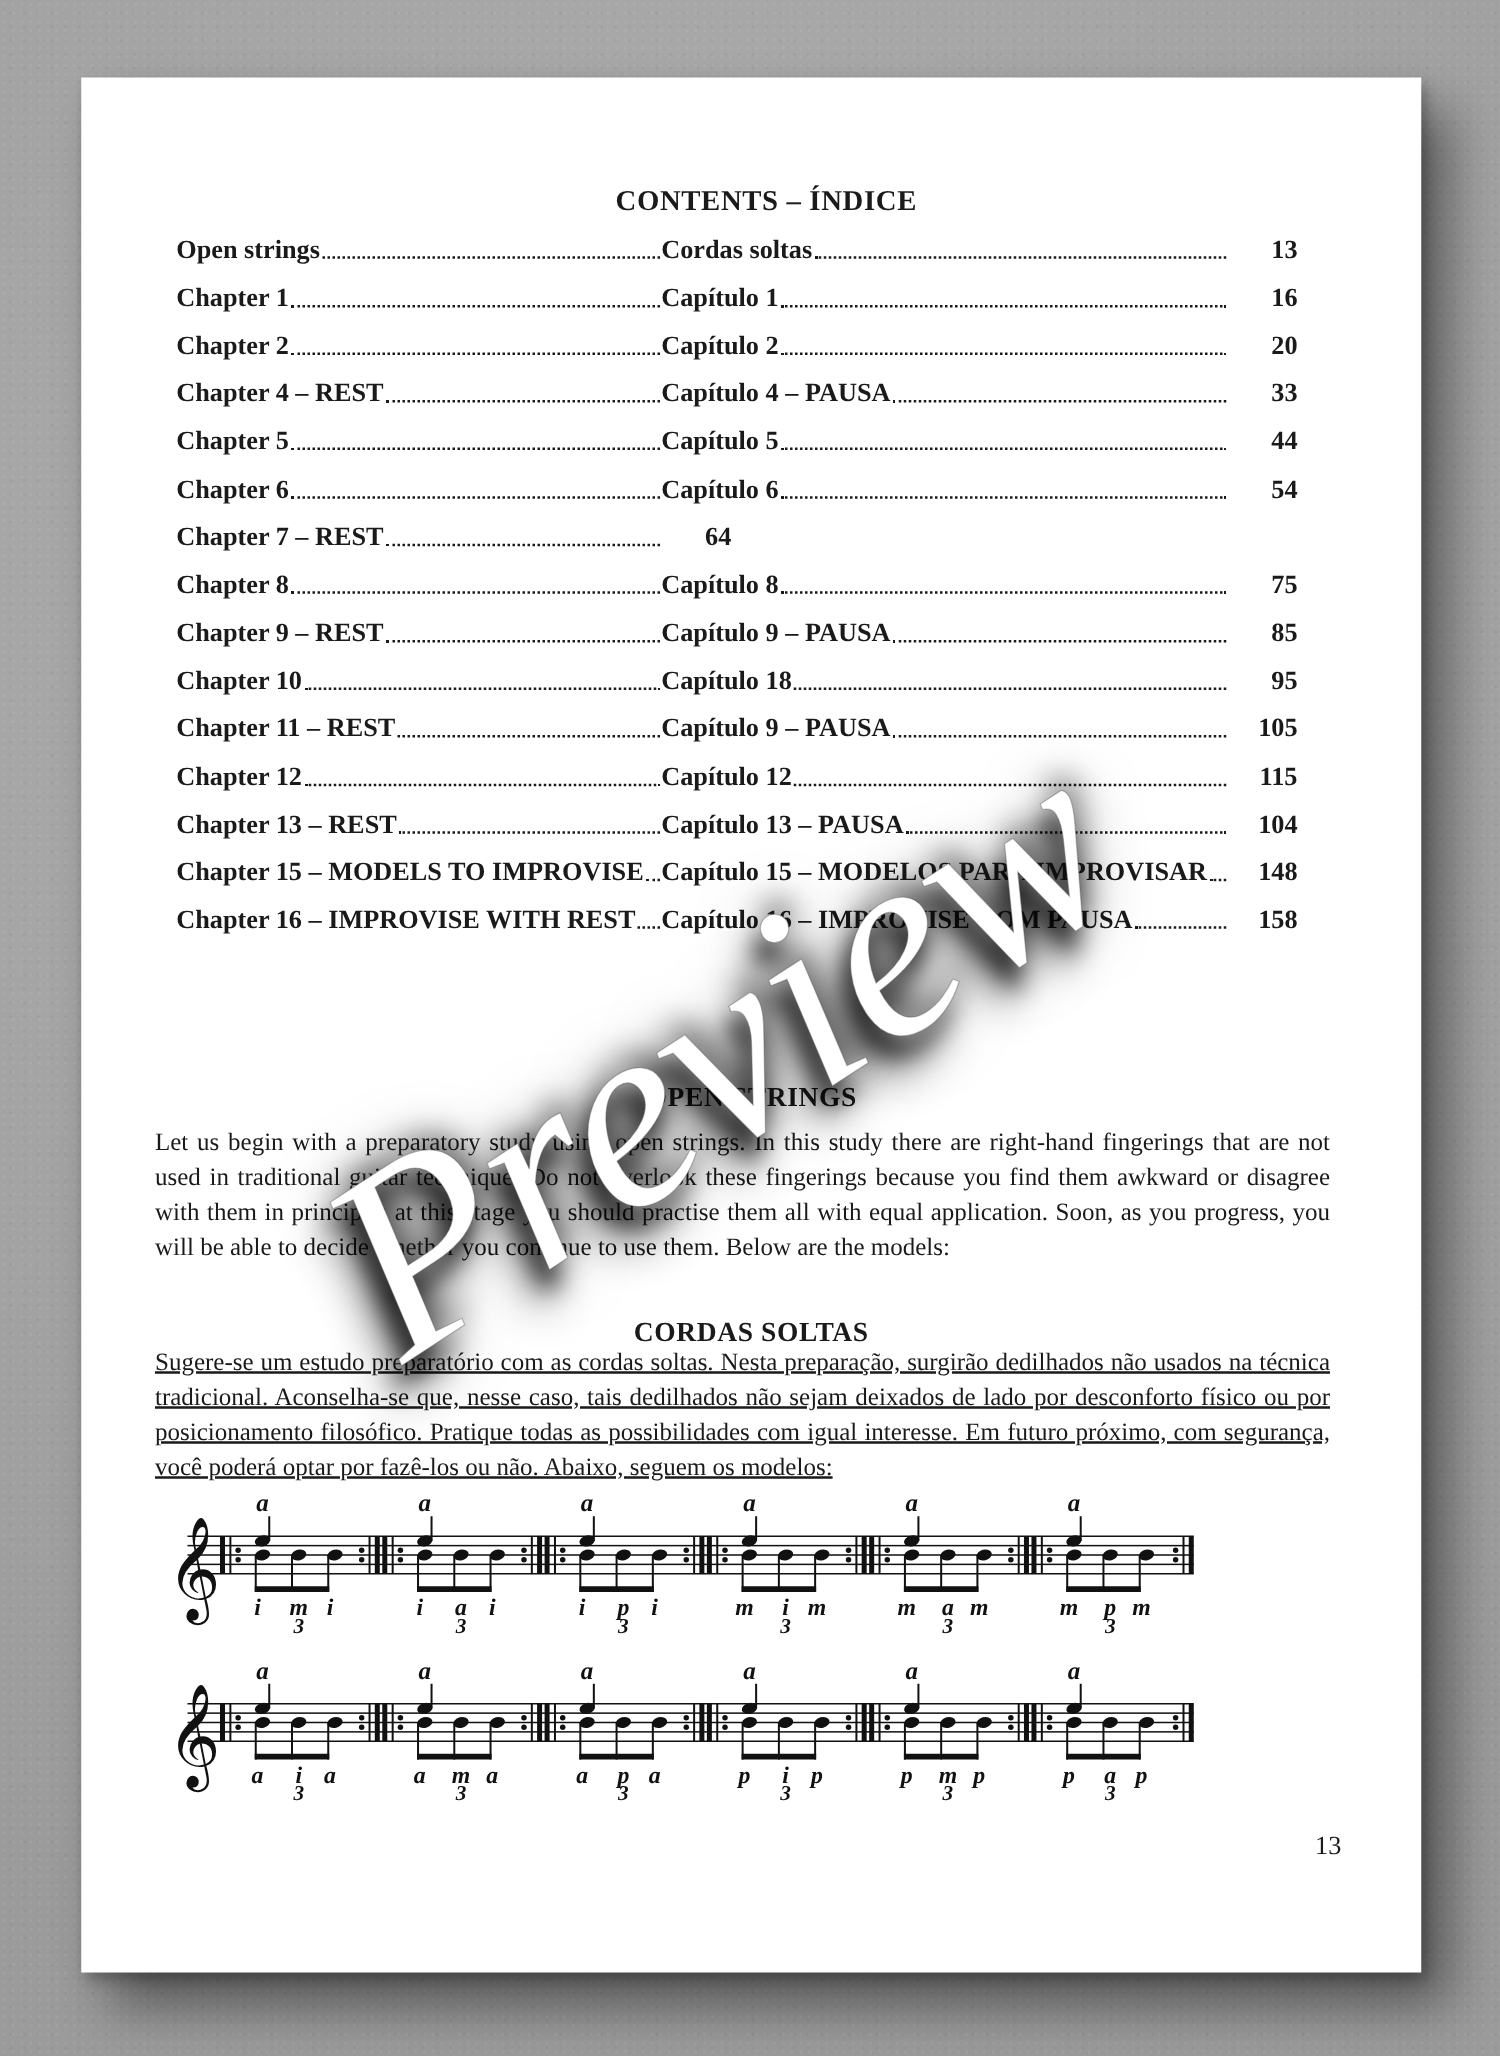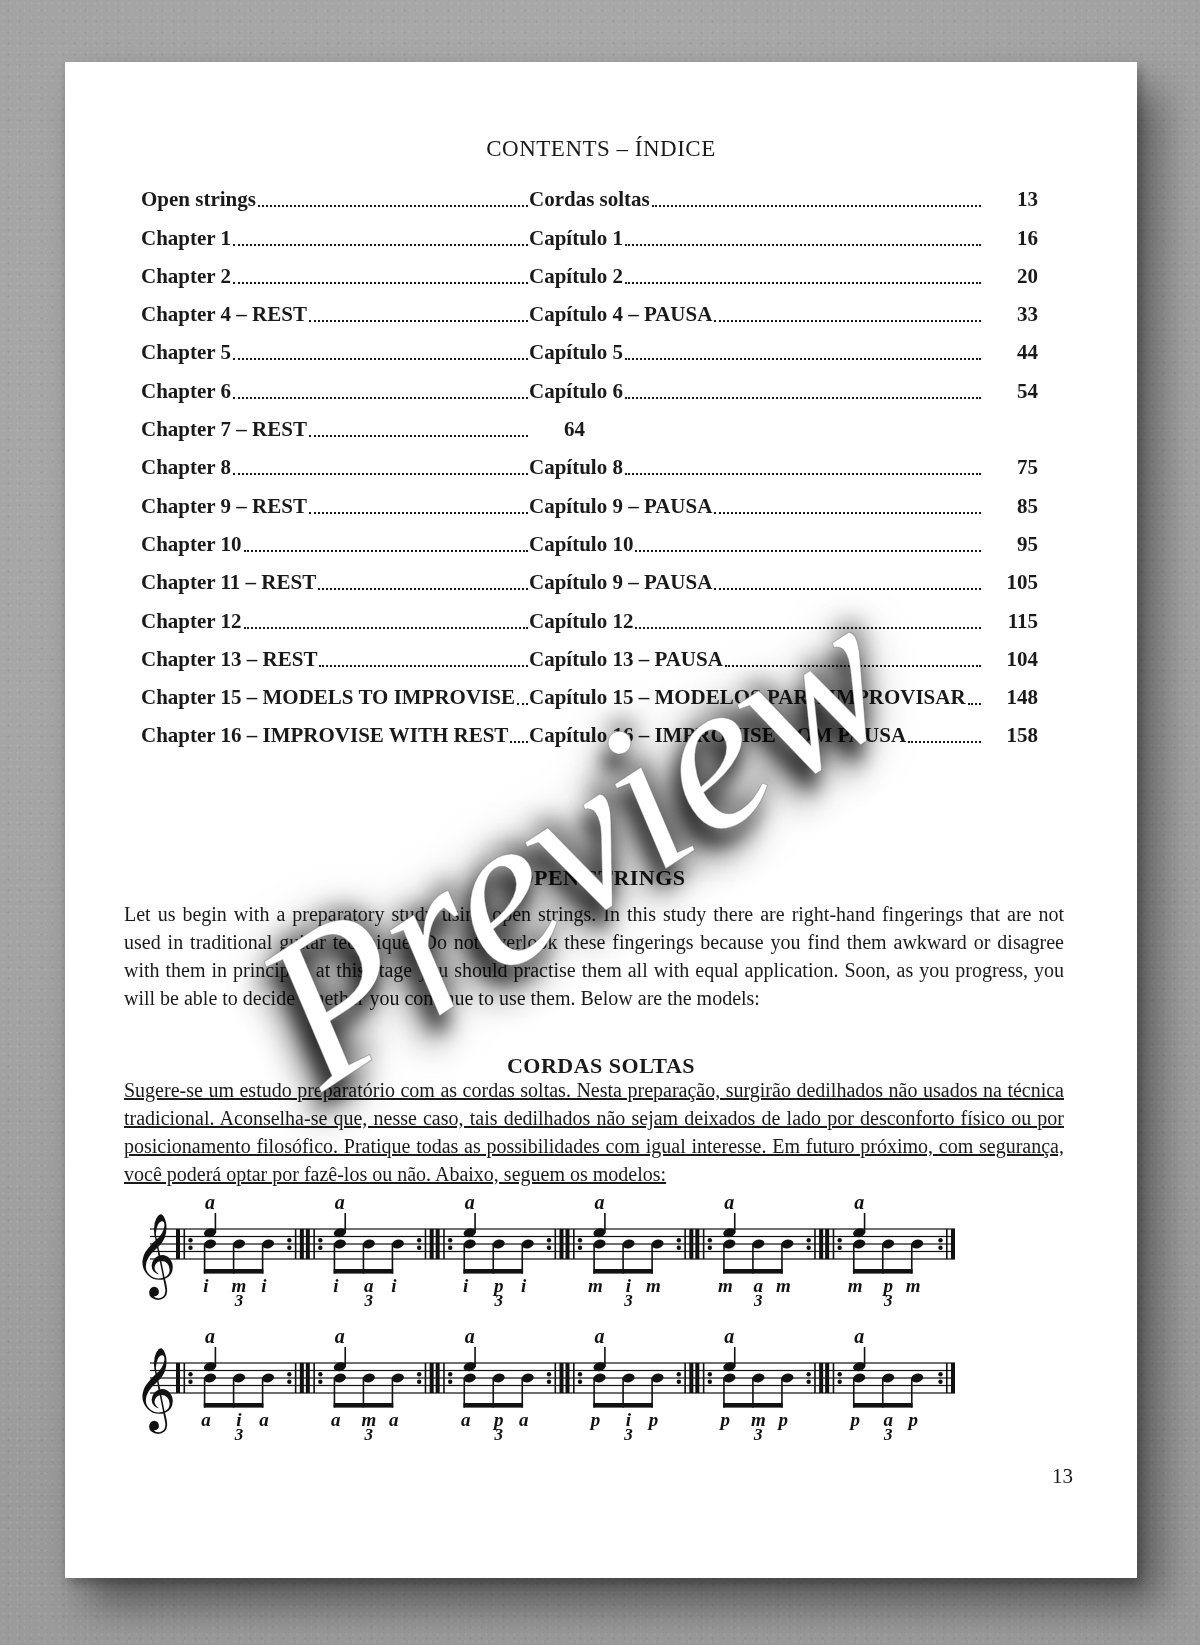--- a/index.html
+++ b/index.html
@@ -15,21 +15,21 @@
     font-family:"Liberation Serif", serif;
     color:#1a1a1a;
   }
   .page{
     position:absolute;left:65px;top:62px;width:1072px;height:1516px;
     background:#ffffff;
     box-shadow:22px 26px 40px rgba(0,0,0,0.45), 4px 6px 10px rgba(0,0,0,0.25);
   }
   .toc-title{
     position:absolute;top:74px;left:0;width:100%;text-align:center;
-    font-size:23px;font-weight:normal;letter-spacing:0.5px;margin:0;
+    font-size:23px;font-weight:bold;letter-spacing:0.5px;margin:12px;
   }
   .toc{
     position:absolute;top:112px;left:76px;width:897px;
   }
   .trow{
     display:flex;align-items:flex-end;height:38.3px;
     font-size:21px;font-weight:bold;line-height:26px;
   }
   .tleft{width:388px;flex:none;display:flex;align-items:flex-end;overflow:hidden;}
   .tmid{flex:1;display:flex;align-items:flex-end;overflow:hidden;}
@@ -175,21 +175,21 @@
           <span class="dots"></span>
         </div>
         <div class="tnum">85</div>
       </div>
       <div class="trow">
         <div class="tleft">
           <span class="tlabel">Chapter 10</span>
           <span class="dots"></span>
         </div>
         <div class="tmid">
-          <span class="tlabel">Capítulo 10</span>
+          <span class="tlabel">Capítulo 18</span>
           <span class="dots"></span>
         </div>
         <div class="tnum">95</div>
       </div>
       <div class="trow">
         <div class="tleft">
           <span class="tlabel">Chapter 11 – REST</span>
           <span class="dots"></span>
         </div>
         <div class="tmid">

